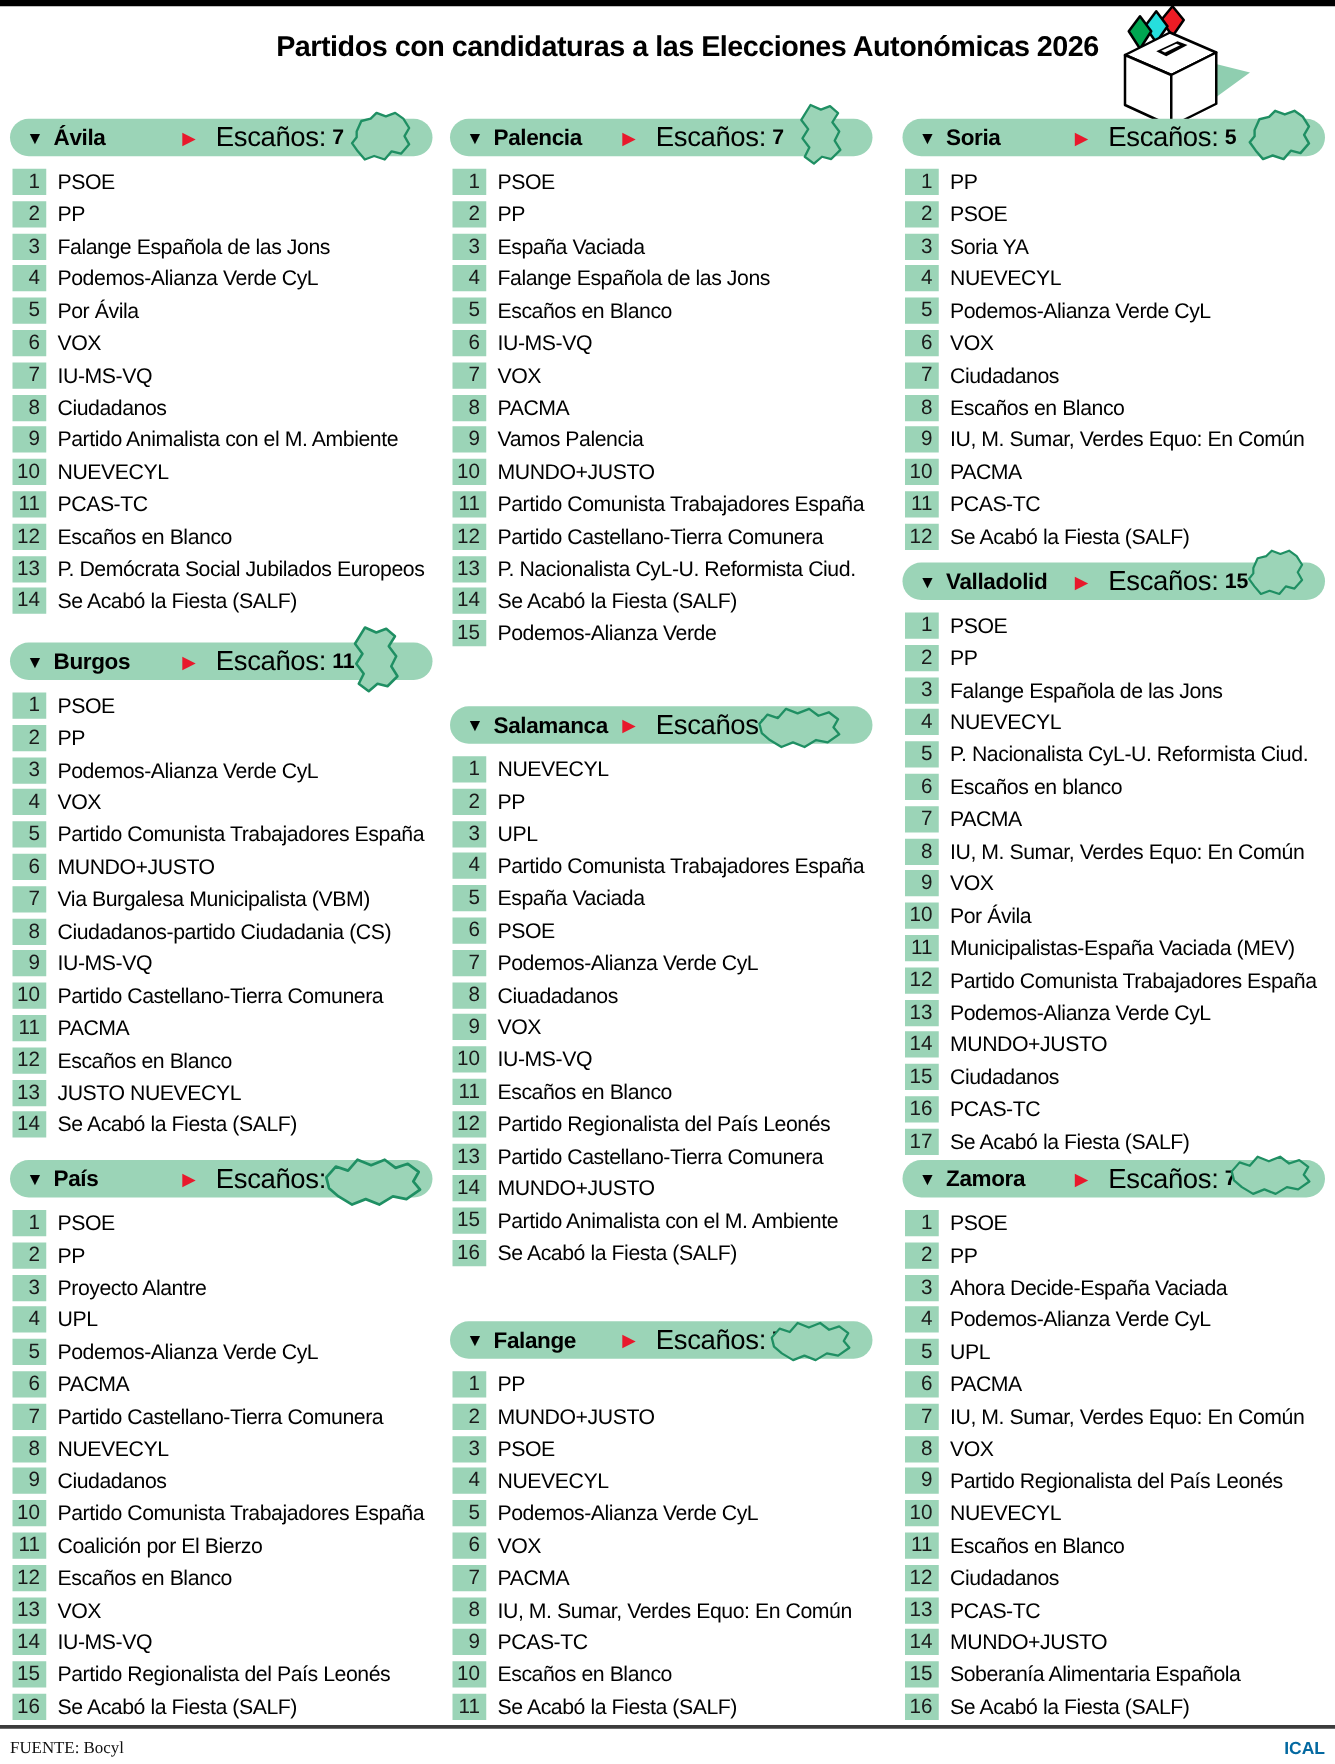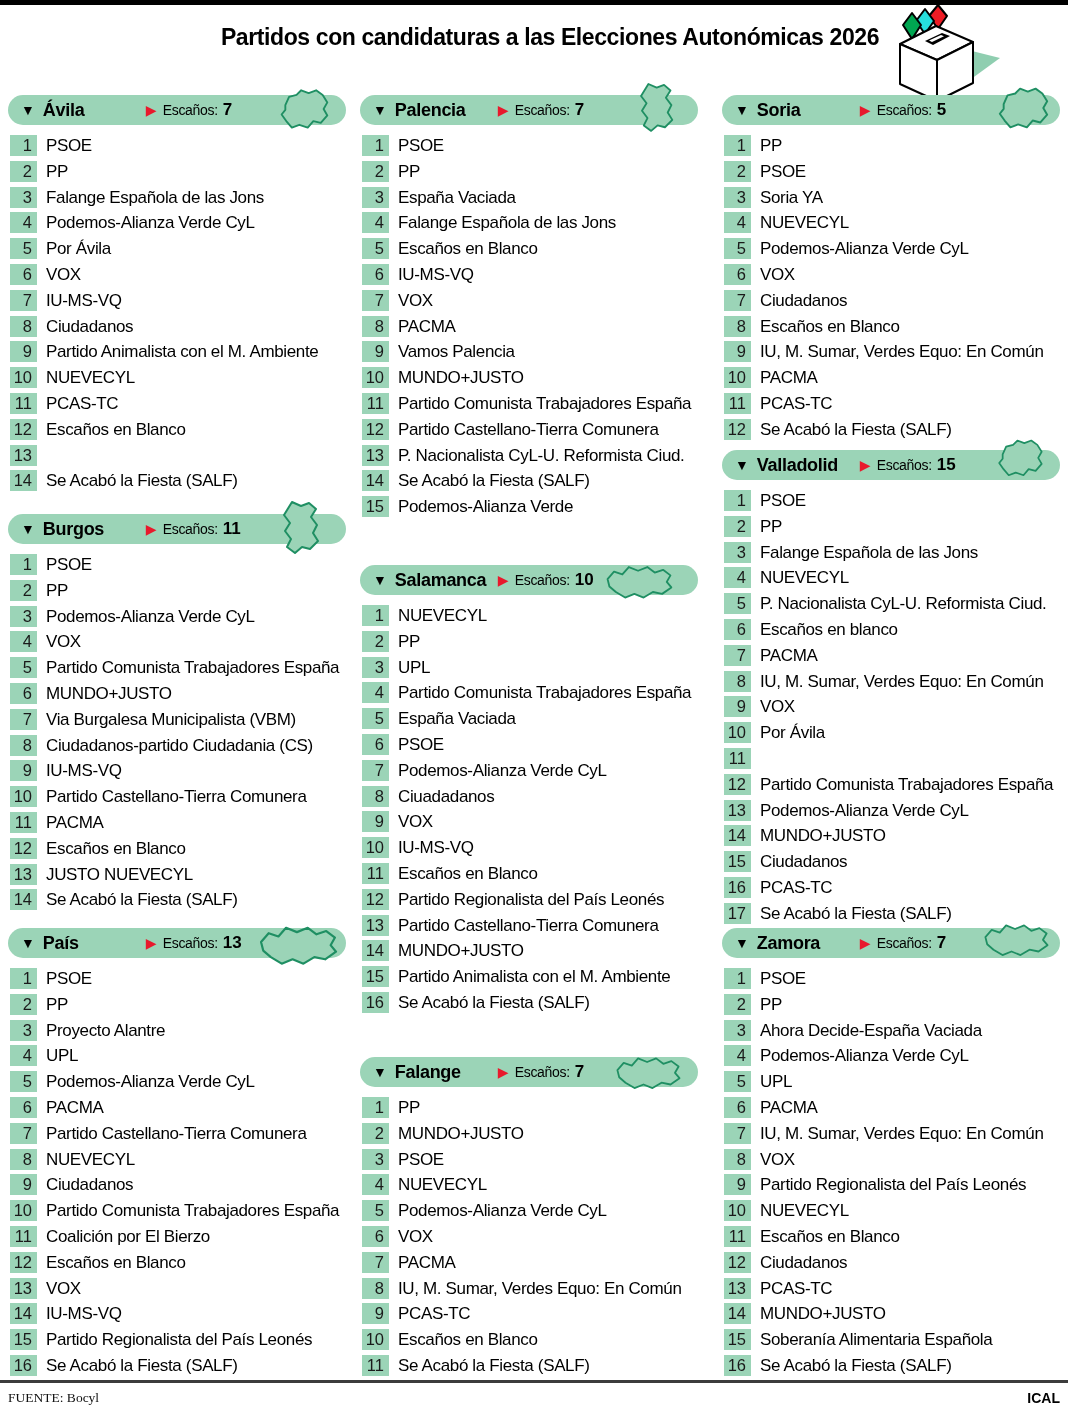--- a/index.html
+++ b/index.html
@@ -14,38 +14,38 @@
   }
   .ballot{position:absolute;left:876px;top:2px;}
   .section{position:absolute;width:338px;}
   .bar{
     position:relative;height:30px;background:#9bd4b7;border-radius:15px;
     display:flex;align-items:center;
   }
   .tri-d{margin-left:13px;font-size:14px;line-height:30px;color:#000;flex:none;}
   .prov{font-size:18px;font-weight:bold;margin-left:8px;width:103px;letter-spacing:-0.3px;flex:none;white-space:nowrap;}
   .tri-r{color:#e8192c;font-size:14px;flex:none;}
-  .seats-label{font-size:14px;margin-left:6px;flex:none;letter-spacing:-0.3px;}
+  .seats-label{font-size:22px;margin-left:16px;flex:none;letter-spacing:-0.3px;}
   .seats-num{font-size:17px;font-weight:bold;margin-left:5px;flex:none;}
   .map{position:absolute;}
   .map path{fill:#9bd4b7;stroke:#1f8f63;stroke-width:2;stroke-linejoin:round;}
   .rows{position:absolute;left:0;top:40px;padding-left:2px;}
   .row{height:25.8px;display:flex;align-items:flex-start;}
   .badge{
     flex:none;width:27px;height:21px;background:#9bd4b7;color:#1a1a1a;
     font-size:16.5px;line-height:21px;text-align:right;padding-right:5px;
     box-sizing:border-box;
   }
   .party{
     margin-left:9px;font-size:17px;line-height:22px;white-space:nowrap;
     letter-spacing:-0.35px;color:#000;
   }
   .footline{position:absolute;left:0;top:1380px;width:1068px;height:3px;background:#3c3c3c;}
   .src{position:absolute;left:8px;top:1390px;font-size:13.5px;color:#111;font-family:Liberation Serif, serif;}
-  .agency{position:absolute;right:8px;top:1390px;font-size:14px;font-weight:bold;color:#000000;}
+  .agency{position:absolute;right:8px;top:1390px;font-size:14px;font-weight:bold;color:#0369a1;}
 </style>
 </head>
 <body>
 
 <div class="topbar"></div>
 <h1 class="title">Partidos con candidaturas a las Elecciones Autonómicas 2026</h1>
 
 <svg class="ballot" width="130" height="100" viewBox="0 0 130 100">
   <polygon points="52,38 124,56 80,88 42,62" fill="#8fceb0"></polygon>
   <g stroke="#000" stroke-width="2" stroke-linejoin="round">
@@ -116,20 +116,21 @@
         <div class="row">
           <span class="badge">11</span>
           <span class="party">PCAS-TC</span>
         </div>
         <div class="row">
           <span class="badge">12</span>
           <span class="party">Escaños en Blanco</span>
         </div>
         <div class="row">
           <span class="badge">13</span>
+          <span class="party">P. Demócrata Social Jubilados Europeos</span>
         </div>
         <div class="row">
           <span class="badge">14</span>
           <span class="party">Se Acabó la Fiesta (SALF)</span>
         </div>
       </div>
   </section>
 
   <section class="section" style="left: 8px; top: 514px;">
     <div class="bar">
@@ -604,20 +605,21 @@
         <div class="row">
           <span class="badge">9</span>
           <span class="party">VOX</span>
         </div>
         <div class="row">
           <span class="badge">10</span>
           <span class="party">Por Ávila</span>
         </div>
         <div class="row">
           <span class="badge">11</span>
+          <span class="party">Municipalistas-España Vaciada (MEV)</span>
         </div>
         <div class="row">
           <span class="badge">12</span>
           <span class="party">Partido Comunista Trabajadores España</span>
         </div>
         <div class="row">
           <span class="badge">13</span>
           <span class="party">Podemos-Alianza Verde CyL</span>
         </div>
         <div class="row">

